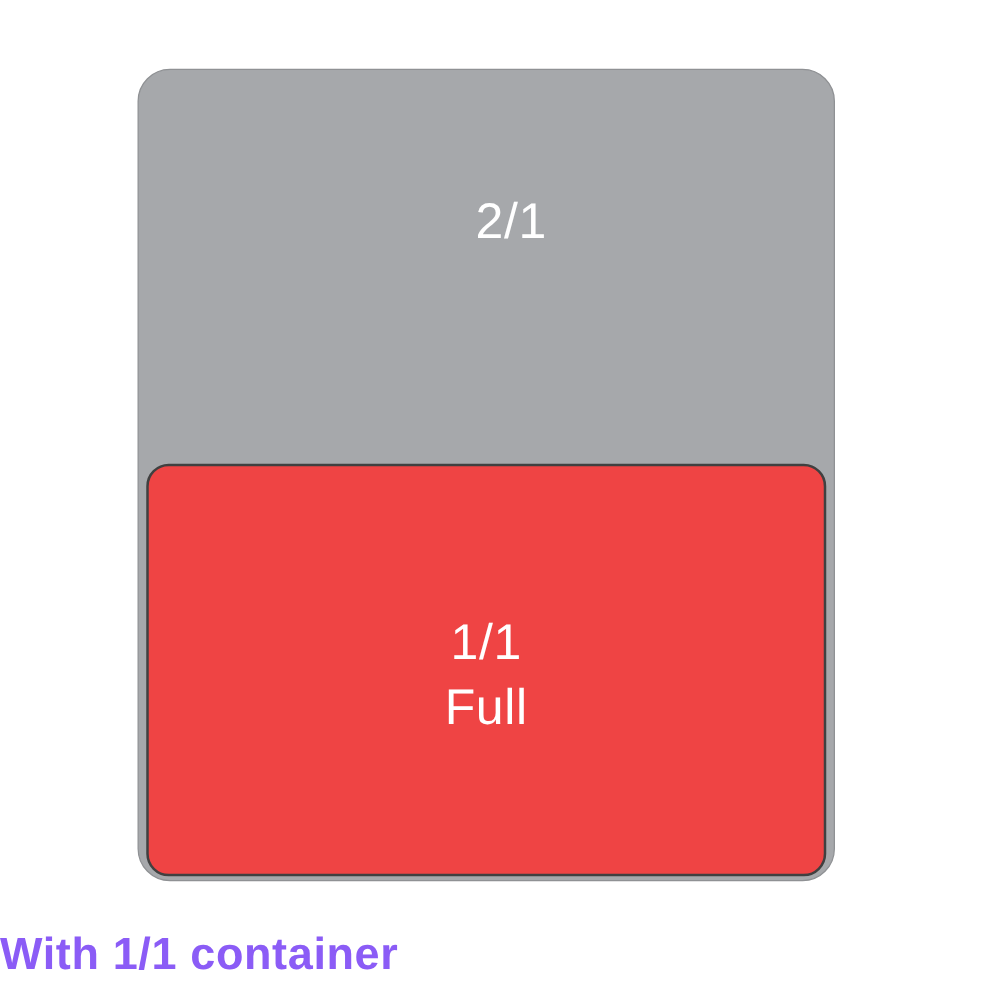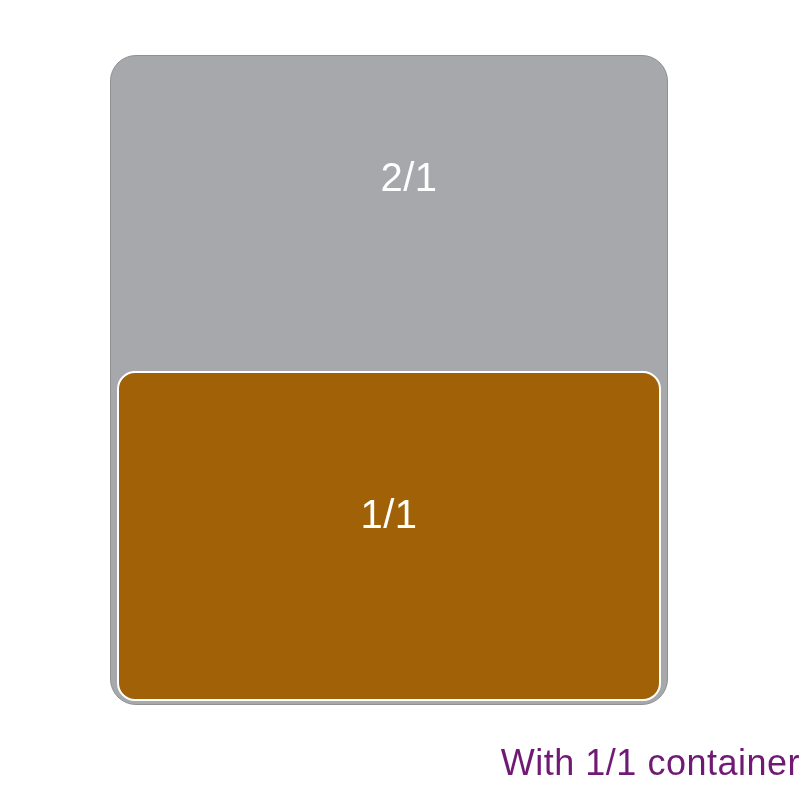--- a/index.html
+++ b/index.html
@@ -40,64 +40,65 @@
     font-weight: 400;
     letter-spacing: 0.5px;
     margin-left: 20px;
   }
   .pan-full {
     position: absolute;
     left: 118px;
     top: 372px;
     width: 544px;
     height: 330px;
-    background: #a16207;
-    border: 2px solid #ffffff;
+    background: #ef4444;
+    border: 2px solid #404040;
     border-radius: 18px;
     box-sizing: border-box;
   }
   .pan-full-label {
     position: absolute;
     left: 0;
     top: 115px;
     width: 100%;
     text-align: center;
     color: #ffffff;
     font-size: 40px;
     line-height: 52px;
     font-weight: 400;
     letter-spacing: 0.5px;
   }
   .caption {
     position: absolute;
     left: 0;
     top: 742px;
     width: 100%;
-    text-align: right;
-    color: #701a75;
+    text-align: left;
+    color: #8b5cf6;
     font-size: 36px;
-    font-weight: 400;
+    font-weight: 700;
     letter-spacing: 0.5px;
   }
   .label-line {
     display: block;
   }
 </style>
 </head>
 <body>
 
 <div class="stage">
 
   <div class="pan-double">
     <div class="pan-double-label">
       <span class="label-line">2/1</span>
     </div>
 
     <div class="pan-full" style="left:6px; top:315px;">
       <div class="pan-full-label">
         <span class="label-line">1/1</span>
+        <span class="label-line">Full</span>
       </div>
     </div>
   </div>
 
   <div class="caption">With 1/1 container</div>
 
 </div>
 
 </body></html>

